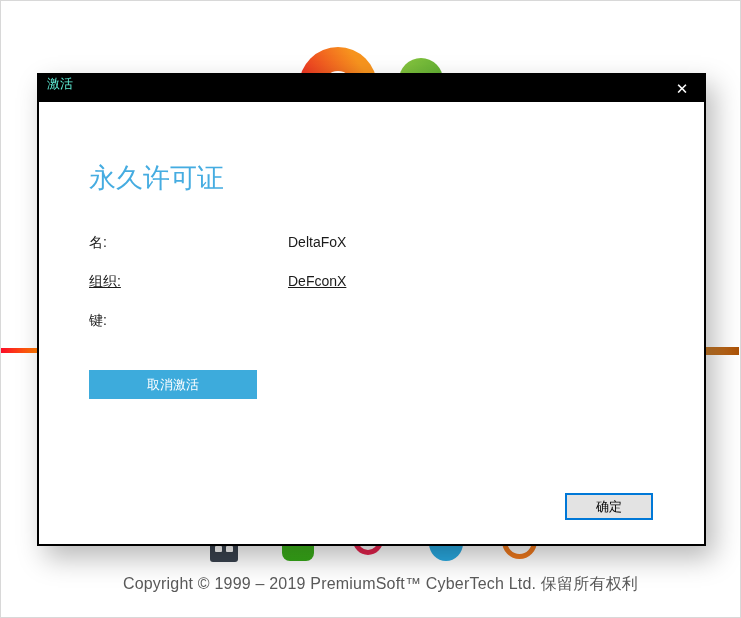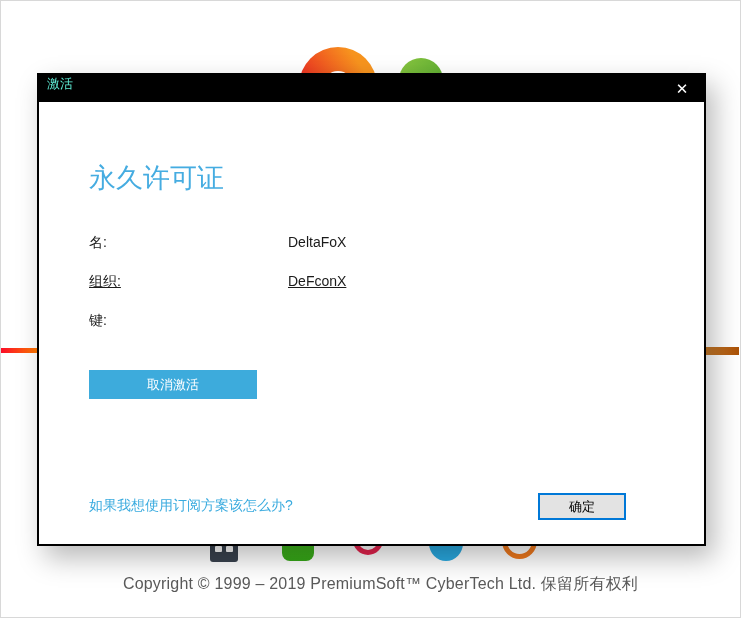--- a/index.html
+++ b/index.html
@@ -99,21 +99,21 @@
   .deactivate-btn {
     position:absolute; left:50px; top:295px; width:168px; height:29px;
     background:#3dabdc; color:#fff; border:none; font-size:13px;
     font-family:"Liberation Sans", sans-serif; cursor:pointer;
   }
   .subscription-link {
     position:absolute; left:50px; top:422px; font-size:14px; color:#3aabdf;
     text-decoration:none; cursor:pointer;
   }
   .ok-btn {
-    position:absolute; left:499px; top:418px; width:88px; height:27px;
+    position:absolute; left:526px; top:418px; width:88px; height:27px;
     background:#e3e3e3; border:2px solid #0078d7; color:#000; font-size:13px;
     font-family:"Liberation Sans", sans-serif; cursor:pointer;
   }
 </style>
 </head>
 <body>
 
 <div class="screen">
 
   <div class="logo-ring"></div>
@@ -140,18 +140,17 @@
     <span class="field-label row1">名:</span>
     <span class="field-value row1">DeltaFoX</span>
 
     <span class="field-label row2">组织:</span>
     <span class="field-value row2">DeFconX</span>
 
     <span class="field-label row3">键:</span>
 
     <button class="deactivate-btn">取消激活</button>
 
-    <a class="subscription-link">如果我想使用订阅方案该怎么办?</a>
 
     <button class="ok-btn">确定</button>
   </div>
 
 </div>
 
 </body></html>

